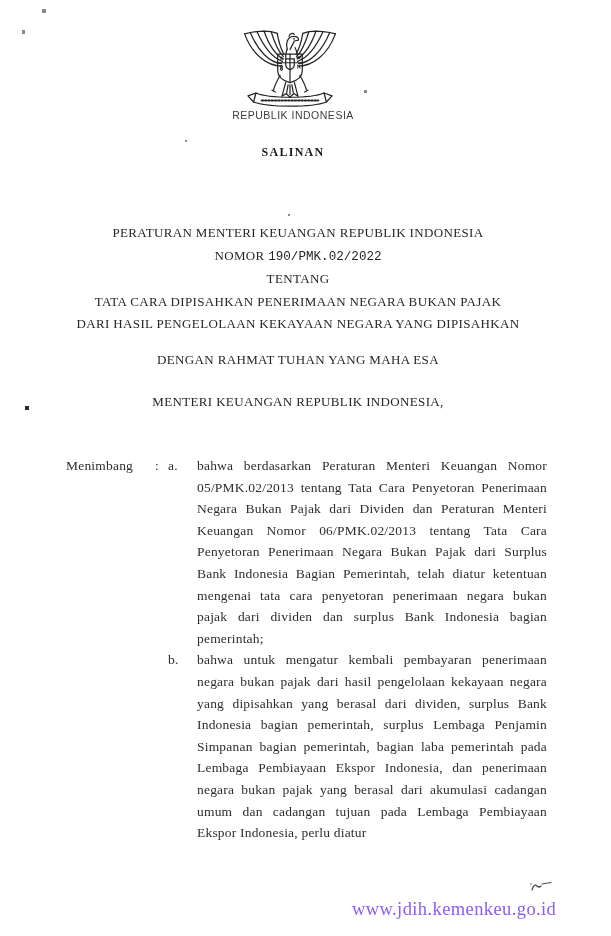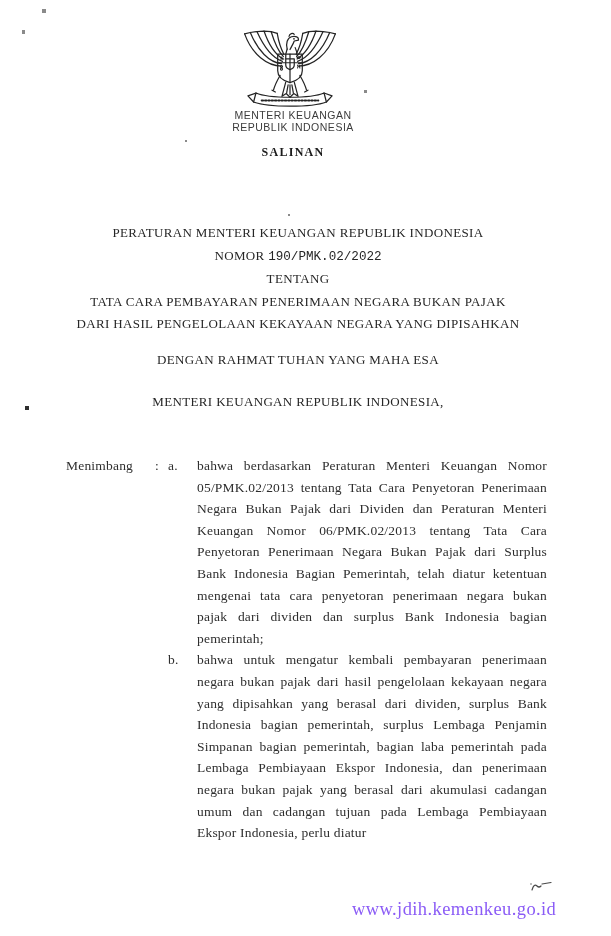--- a/index.html
+++ b/index.html
@@ -125,30 +125,29 @@
 
         <path d="M19 69.5 C33 75.5 77 75.5 91 69.5 L93.5 79 C78 85 32 85 16.5 79 Z"></path>
         <path d="M19 69.5 L10.5 72.5 L16.5 79"></path>
         <path d="M91 69.5 L99.5 72.5 L93.5 79"></path>
         <path d="M25 77.4 L85 77.4" stroke-width="2" stroke-dasharray="1.6 1.9"></path>
       </g>
     </svg>
   </div>
 
   <div class="letterhead-text">
-    <div>MENTERI KEUANGAN</div>
     <div>REPUBLIK INDONESIA</div>
   </div>
   <div class="salinan">SALINAN</div>
 
   <div class="title-block">
     <div>PERATURAN MENTERI KEUANGAN REPUBLIK INDONESIA</div>
     <div><span>NOMOR</span> <span class="mono">190/PMK.02/2022</span></div>
     <div>TENTANG</div>
-    <div>TATA CARA PEMBAYARAN PENERIMAAN NEGARA BUKAN PAJAK</div>
+    <div>TATA CARA DIPISAHKAN PENERIMAAN NEGARA BUKAN PAJAK</div>
     <div>DARI HASIL PENGELOLAAN KEKAYAAN NEGARA YANG DIPISAHKAN</div>
   </div>
 
   <div class="invocation">DENGAN RAHMAT TUHAN YANG MAHA ESA</div>
   <div class="issuer">MENTERI KEUANGAN REPUBLIK INDONESIA,</div>
 
   <div class="consider">
     <div class="label">Menimbang</div>
     <div class="colon">:</div>
     <div class="items">

